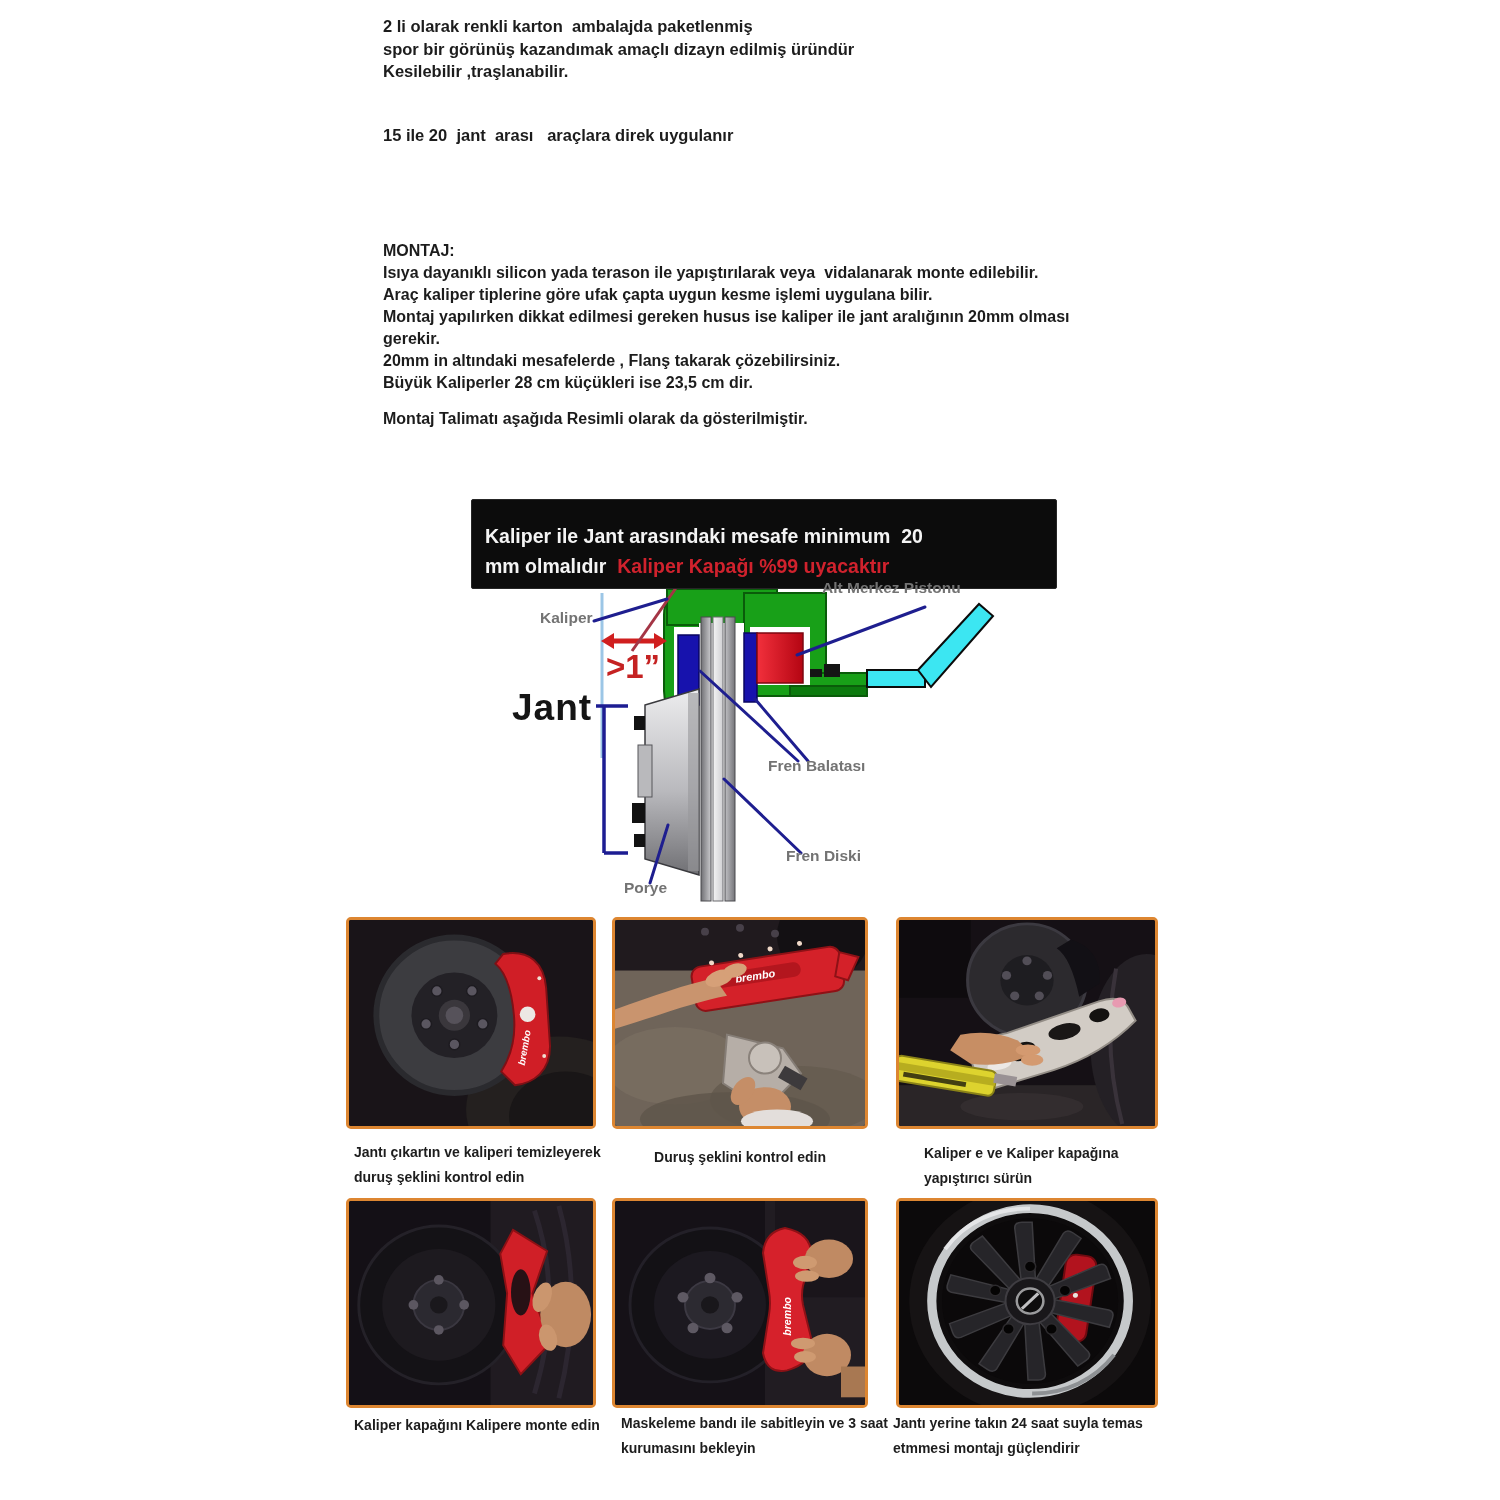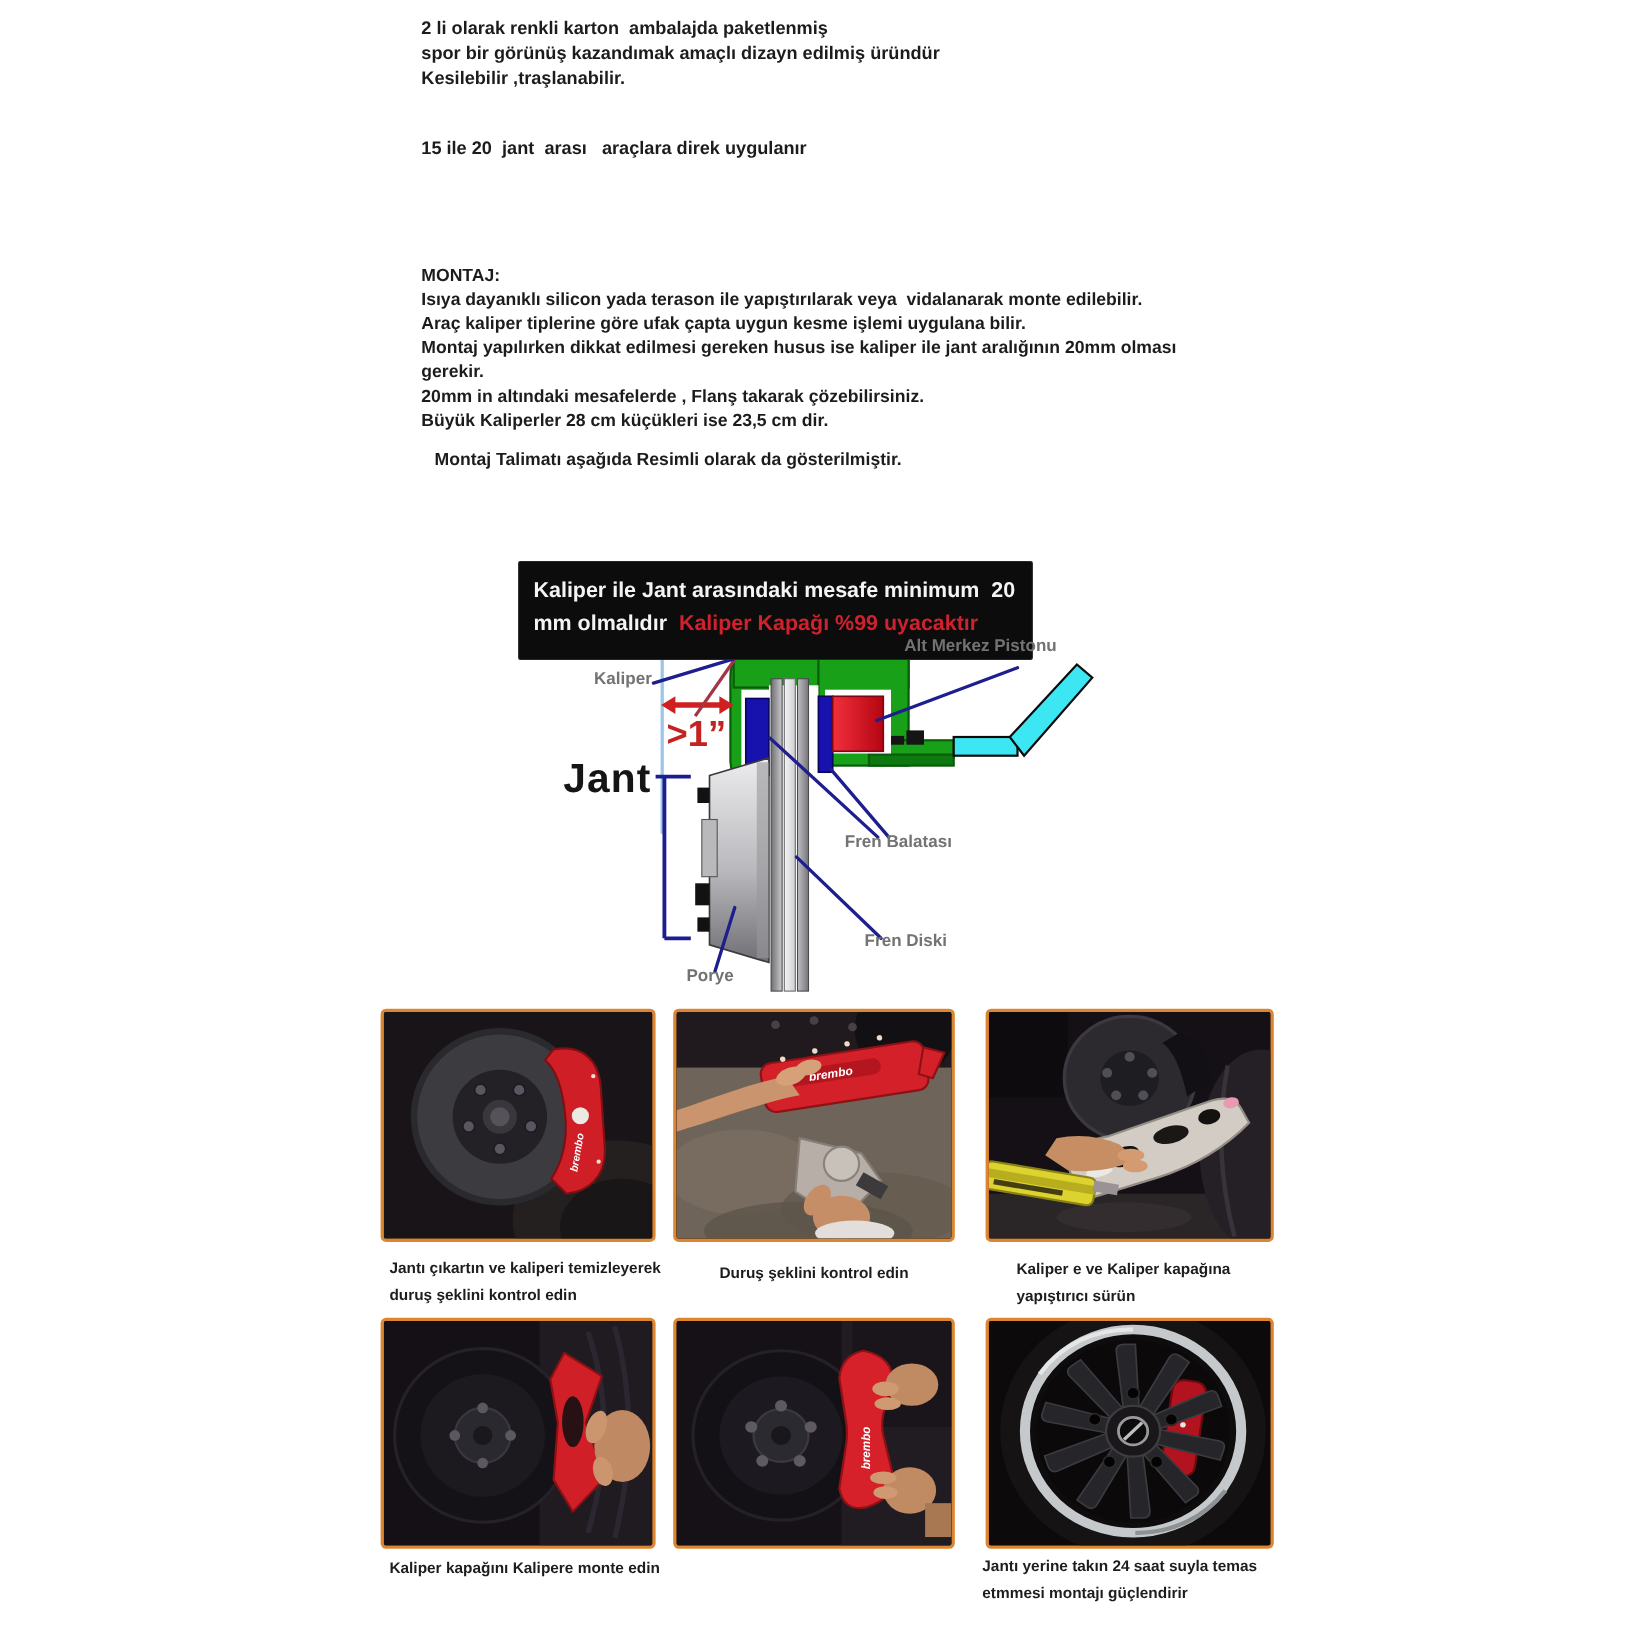--- a/index.html
+++ b/index.html
@@ -3,24 +3,24 @@
 <meta charset="utf-8">
 <style>
   html,body{margin:0;padding:0;background:#ffffff;}
   .page{position:relative;width:1500px;height:1500px;background:#ffffff;overflow:hidden;
         font-family:"Liberation Sans",sans-serif;}
   .abs{position:absolute;}
   .txtline{white-space:pre;font-weight:bold;color:#1c1c1c;}
   .intro{left:383px;top:15px;font-size:16.5px;line-height:22.5px;}
   .appline{left:383px;top:126px;font-size:16.5px;}
   .montaj{left:383px;top:240px;font-size:16px;line-height:22px;}
-  .footerline{left:383px;top:410px;font-size:16px;margin-left:12px;}
+  .footerline{left:383px;top:410px;font-size:16px;}
   .diagram{left:460px;top:493px;width:545px;height:422px;}
-  .banner{left:11px;top:17px;width:468px;height:90px;background:#0c0c0c;border:1px solid #262626;
-          box-sizing:border-box;padding:11px 0 0 13px;font-weight:bold;font-size:19.5px;
+  .banner{left:11px;top:6px;width:586px;height:90px;background:#0c0c0c;border:1px solid #262626;
+          box-sizing:border-box;padding:21px 0 0 13px;font-weight:bold;font-size:19.5px;
           line-height:30px;color:#f4f4f4;border-radius:2px;}
   .banner .red{color:#d0222d;}
   .banner span{white-space:pre;}
   .dlabel{font-weight:bold;color:#737373;font-size:15.5px;white-space:pre;}
   .jantlabel{font-weight:bold;color:#151515;font-size:37px;letter-spacing:1px;}
   .gaplabel{font-weight:bold;color:#c52222;font-size:33px;}
   .photo{border:3px solid #dd8631;border-radius:5px;overflow:hidden;background:#141014;box-sizing:border-box;}
   .photo svg{display:block;width:100%;height:100%;}
   .caption{font-weight:bold;color:#1d1d1d;font-size:14px;line-height:24.5px;}
   .caption.center{text-align:center;}
@@ -367,15 +367,16 @@
         <circle cx="128" cy="104" r="13" fill="#0d0c0d" stroke="#9a9a9c" stroke-width="2.5"></circle>
         <line x1="120" y1="112" x2="136" y2="96" stroke="#c0c0c2" stroke-width="3"></line>
       </g>
     </svg>
   </div>
 
   <div class="abs caption" style="left:354px;top:1140px;width:260px">Jantı çıkartın ve kaliperi temizleyerek duruş şeklini kontrol edin</div>
   <div class="abs caption center" style="left:612px;top:1145px;width:256px">Duruş şeklini kontrol edin</div>
   <div class="abs caption" style="left:924px;top:1141px;width:205px">Kaliper e ve Kaliper kapağına yapıştırıcı sürün</div>
   <div class="abs caption" style="left:354px;top:1413px;width:265px">Kaliper kapağını Kalipere monte edin</div>
+  <div class="abs caption" style="left:621px;top:1411px;width:290px">Maskeleme bandı ile sabitleyin ve 3 saat kurumasını bekleyin</div>
   <div class="abs caption" style="left:893px;top:1411px;width:250px">Jantı yerine takın 24 saat suyla temas etmmesi montajı güçlendirir</div>
 
 </div>
 
 </body></html>

